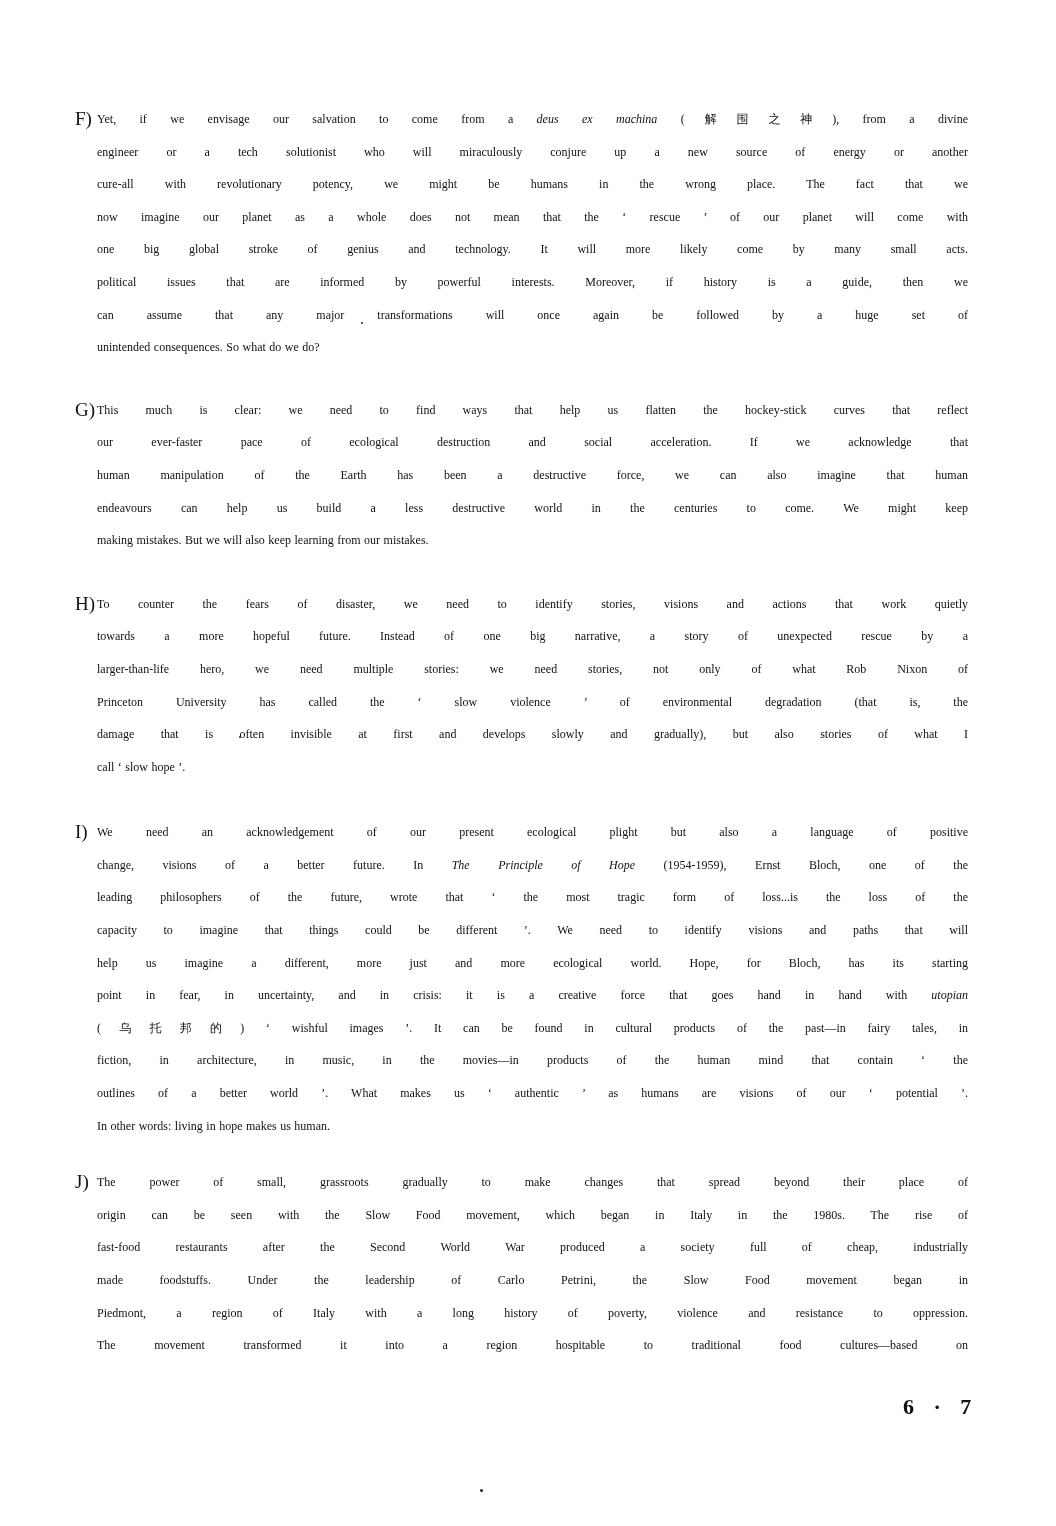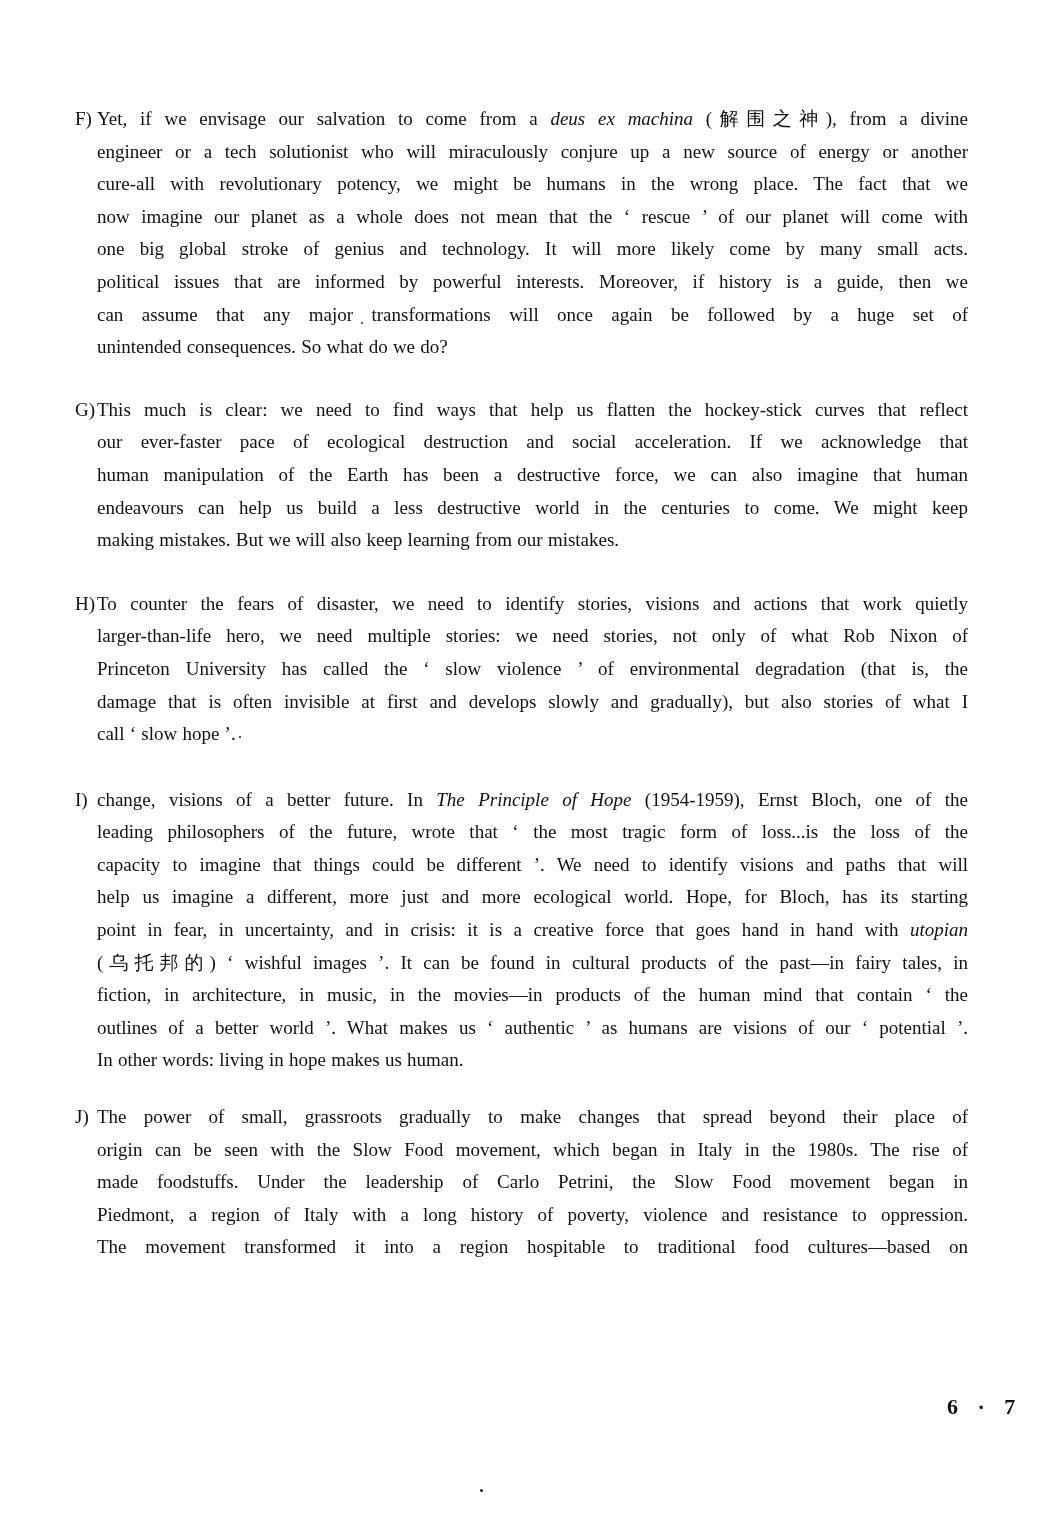--- a/index.html
+++ b/index.html
@@ -35,21 +35,21 @@
   .para:nth-of-type(4) { margin-bottom: 24px; }
   .plabel {
     position: absolute;
     left: -22px;
     top: 0;
     font-size: 19px;
     line-height: 32.6px;
     white-space: nowrap;
   }
   .line {
-    font-size: 19px;
+    font-size: 12px;
     line-height: 32.6px;
     height: 32.6px;
     text-align: justify;
     text-align-last: justify;
     text-justify: inter-word;
     white-space: normal;
     overflow: hidden;
     word-spacing: 0.5px;
   }
   .line.last {
@@ -59,21 +59,20 @@
     font-style: italic;
   }
   #footer-page-number {
     position: absolute;
     left: 903px;
     top: 1394px;
     font-size: 22px;
     font-weight: bold;
     letter-spacing: 7px;
     white-space: nowrap;
-    margin-left: 44px;
   }
   .artifact-dot {
     position: absolute;
     background: #222;
     border-radius: 50%;
   }
   #dot-1 { left: 480px; top: 1489px; width: 3px; height: 3px; }
   #dot-2 { left: 361px; top: 322px; width: 2px; height: 2px; }
   #dot-3 { left: 239px; top: 736px; width: 2px; height: 2px; }
 </style>
@@ -97,41 +96,44 @@
         <span class="plabel">G)</span>
         <div class="line"><span>This much is clear: we need to find ways that help us flatten the hockey-stick curves that reflect</span></div>
         <div class="line"><span>our ever-faster pace of ecological destruction and social acceleration. If we acknowledge that</span></div>
         <div class="line"><span>human manipulation of the Earth has been a destructive force, we can also imagine that human</span></div>
         <div class="line"><span>endeavours can help us build a less destructive world in the centuries to come. We might keep</span></div>
         <div class="line last"><span>making mistakes. But we will also keep learning from our mistakes.</span></div>
       </div>
       <div class="para">
         <span class="plabel">H)</span>
         <div class="line"><span>To counter the fears of disaster, we need to identify stories, visions and actions that work quietly</span></div>
+        <div class="line"><span>towards a more hopeful future. Instead of one big narrative, a story of unexpected rescue by a</span></div>
         <div class="line"><span>larger-than-life hero, we need multiple stories: we need stories, not only of what Rob Nixon of</span></div>
         <div class="line"><span>Princeton University has called the ‘ slow violence ’ of environmental degradation (that is, the</span></div>
         <div class="line"><span>damage that is often invisible at first and develops slowly and gradually), but also stories of what I</span></div>
         <div class="line last"><span>call ‘ slow hope ’.</span></div>
       </div>
       <div class="para">
         <span class="plabel">I)</span>
+        <div class="line"><span>We need an acknowledgement of our present ecological plight but also a language of positive</span></div>
         <div class="line"><span>change, visions of a better future. In </span><em>The Principle of Hope</em><span> (1954-1959), Ernst Bloch, one of the</span></div>
         <div class="line"><span>leading philosophers of the future, wrote that ‘ the most tragic form of loss...is the loss of the</span></div>
         <div class="line"><span>capacity to imagine that things could be different ’. We need to identify visions and paths that will</span></div>
         <div class="line"><span>help us imagine a different, more just and more ecological world. Hope, for Bloch, has its starting</span></div>
         <div class="line"><span>point in fear, in uncertainty, and in crisis: it is a creative force that goes hand in hand with </span><em>utopian</em></div>
         <div class="line"><span>(乌托邦的) ‘ wishful images ’. It can be found in cultural products of the past—in fairy tales, in</span></div>
         <div class="line"><span>fiction, in architecture, in music, in the movies—in products of the human mind that contain ‘ the</span></div>
         <div class="line"><span>outlines of a better world ’. What makes us ‘ authentic ’ as humans are visions of our ‘ potential ’.</span></div>
         <div class="line last"><span>In other words: living in hope makes us human.</span></div>
       </div>
       <div class="para">
         <span class="plabel">J)</span>
         <div class="line"><span>The power of small, grassroots gradually to make changes that spread beyond their place of</span></div>
         <div class="line"><span>origin can be seen with the Slow Food movement, which began in Italy in the 1980s. The rise of</span></div>
+        <div class="line"><span>fast-food restaurants after the Second World War produced a society full of cheap, industrially</span></div>
         <div class="line"><span>made foodstuffs. Under the leadership of Carlo Petrini, the Slow Food movement began in</span></div>
         <div class="line"><span>Piedmont, a region of Italy with a long history of poverty, violence and resistance to oppression.</span></div>
         <div class="line"><span>The movement transformed it into a region hospitable to traditional food cultures—based on</span></div>
       </div>
     </div>
   <div id="footer-page-number">6 · 7</div>
   <div id="dot-1" class="artifact-dot"></div>
   <div id="dot-2" class="artifact-dot"></div>
   <div id="dot-3" class="artifact-dot"></div>
 </div>

